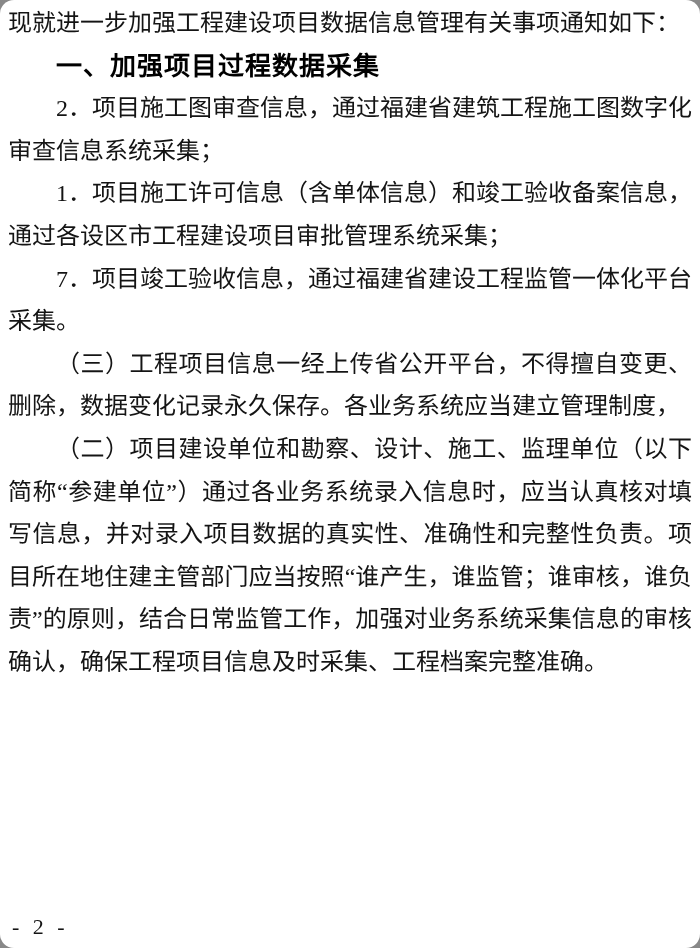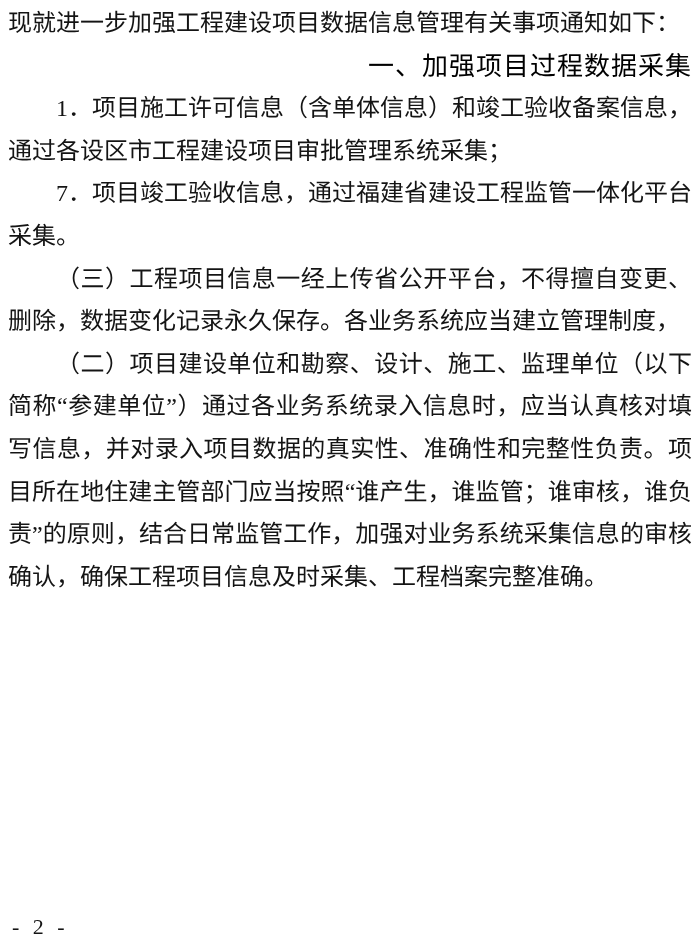--- a/index.html
+++ b/index.html
@@ -10,46 +10,46 @@
   .page {
     position: relative;
     width: 700px;
     height: 948px;
     margin: 0 auto;
     background: #ffffff;
     color: #111111;
     font-family: "Liberation Serif", "DejaVu Serif", serif;
     overflow: hidden;
     box-sizing: border-box;
+    border-radius: 14px;
   }
   .content {
     padding: 2px 8px 0 8px;
   }
   p.body {
     margin: 0;
     font-size: 24px;
     line-height: 42.6px;
     text-align: justify;
     text-justify: inter-character;
     text-indent: 2em;
     color: #141414;
   }
   p.continued {
     text-indent: 0;
   }
   h2.heading {
     margin: 0;
     font-size: 26px;
     line-height: 42.6px;
-    font-weight: normal;
+    font-weight: bold;
     font-family: "Liberation Sans", "DejaVu Sans", sans-serif;
     text-indent: 1.85em;
     color: #000000;
     letter-spacing: 1px;
-    text-align: right;
   }
   .footer {
     position: absolute;
     left: 12px;
     bottom: 8px;
     font-size: 22px;
     letter-spacing: 4px;
     color: #141414;
     font-family: "Liberation Serif", "DejaVu Serif", serif;
   }
@@ -59,20 +59,21 @@
 
 <div class="page">
   <div class="content">
 
     <p class="body continued">现就进一步加强工程建设项目数据信息管理有关事项通知如下：</p>
 
     <h2 class="heading">一、加强项目过程数据采集</h2>
 
 
 
+    <p class="body">2．项目施工图审查信息，通过福建省建筑工程施工图数字化审查信息系统采集；</p>
 
     <p class="body">1．项目施工许可信息（含单体信息）和竣工验收备案信息，通过各设区市工程建设项目审批管理系统采集；</p>
 
     <p class="body">7．项目竣工验收信息，通过福建省建设工程监管一体化平台采集。</p>
 
     <p class="body">（三）工程项目信息一经上传省公开平台，不得擅自变更、删除，数据变化记录永久保存。各业务系统应当建立管理制度，</p>
 
     <p class="body">（二）项目建设单位和勘察、设计、施工、监理单位（以下简称“参建单位”）通过各业务系统录入信息时，应当认真核对填写信息，并对录入项目数据的真实性、准确性和完整性负责。项目所在地住建主管部门应当按照“谁产生，谁监管；谁审核，谁负责”的原则，结合日常监管工作，加强对业务系统采集信息的审核确认，确保工程项目信息及时采集、工程档案完整准确。</p>
 
   </div>

